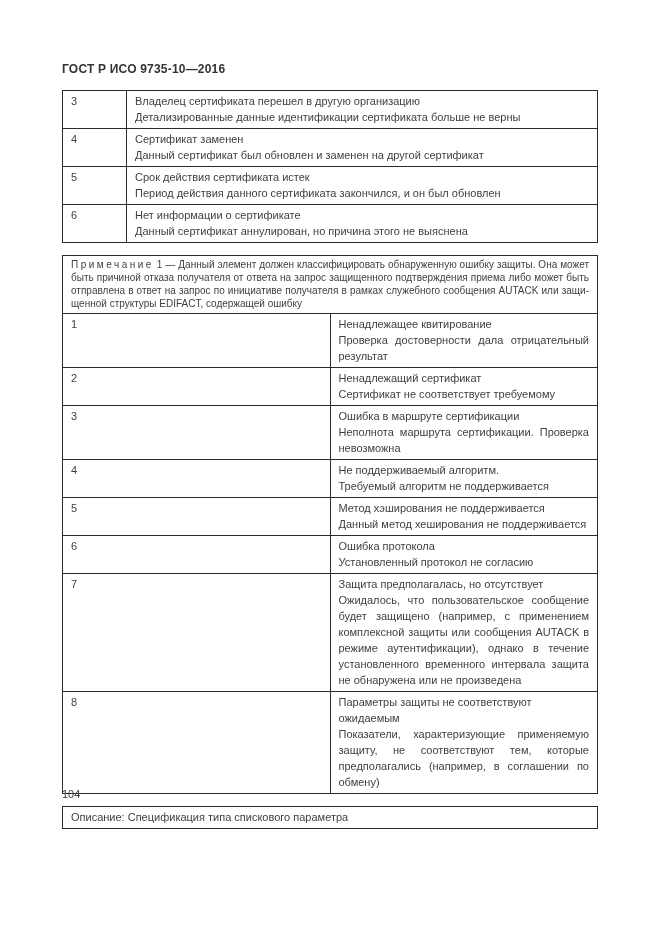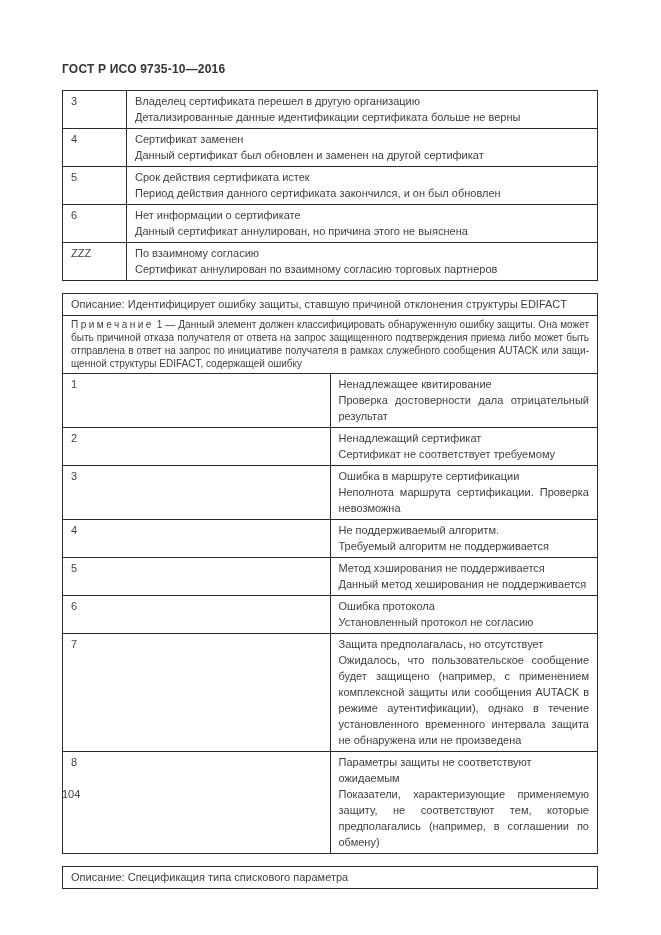--- a/index.html
+++ b/index.html
@@ -93,35 +93,25 @@
           <div class="row-desc">Период действия данного сертификата закончился, и он был обновлен</div>
         </td>
       </tr>
       <tr>
         <td class="code-cell">6</td>
         <td>
           <div class="row-title">Нет информации о сертификате</div>
           <div class="row-desc">Данный сертификат аннулирован, но причина этого не выяснена</div>
         </td>
       </tr>
-      <tr>
-        <td class="code-cell">ZZZ</td>
-        <td>
-          <div class="row-title">По взаимному согласию</div>
-          <div class="row-desc">Сертификат аннулирован по взаимному согласию торговых партнеров</div>
-        </td>
-      </tr>
     </tbody>
   </table>
 
   <table class="gost-table">
     <tbody>
-      <tr>
-        <td class="full-row" colspan="2">Описание: Идентифицирует ошибку защиты, ставшую причиной отклонения структуры EDIFACT</td>
-      </tr>
       <tr>
         <td class="note-cell" colspan="2">
           <span class="note-label">Примечание</span>
           <span>1 —</span>
           <span>Данный элемент должен классифицировать обнаруженную ошибку защиты. Она может быть причиной отказа получателя от ответа на запрос защищенного подтверждения приема либо может быть отправлена в ответ на запрос по инициативе получателя в рамках служебного сообщения AUTACK или защи­щенной структуры EDIFACT, содержащей ошибку</span>
         </td>
       </tr>
       <tr>
         <td class="code-cell">1</td>
         <td>

